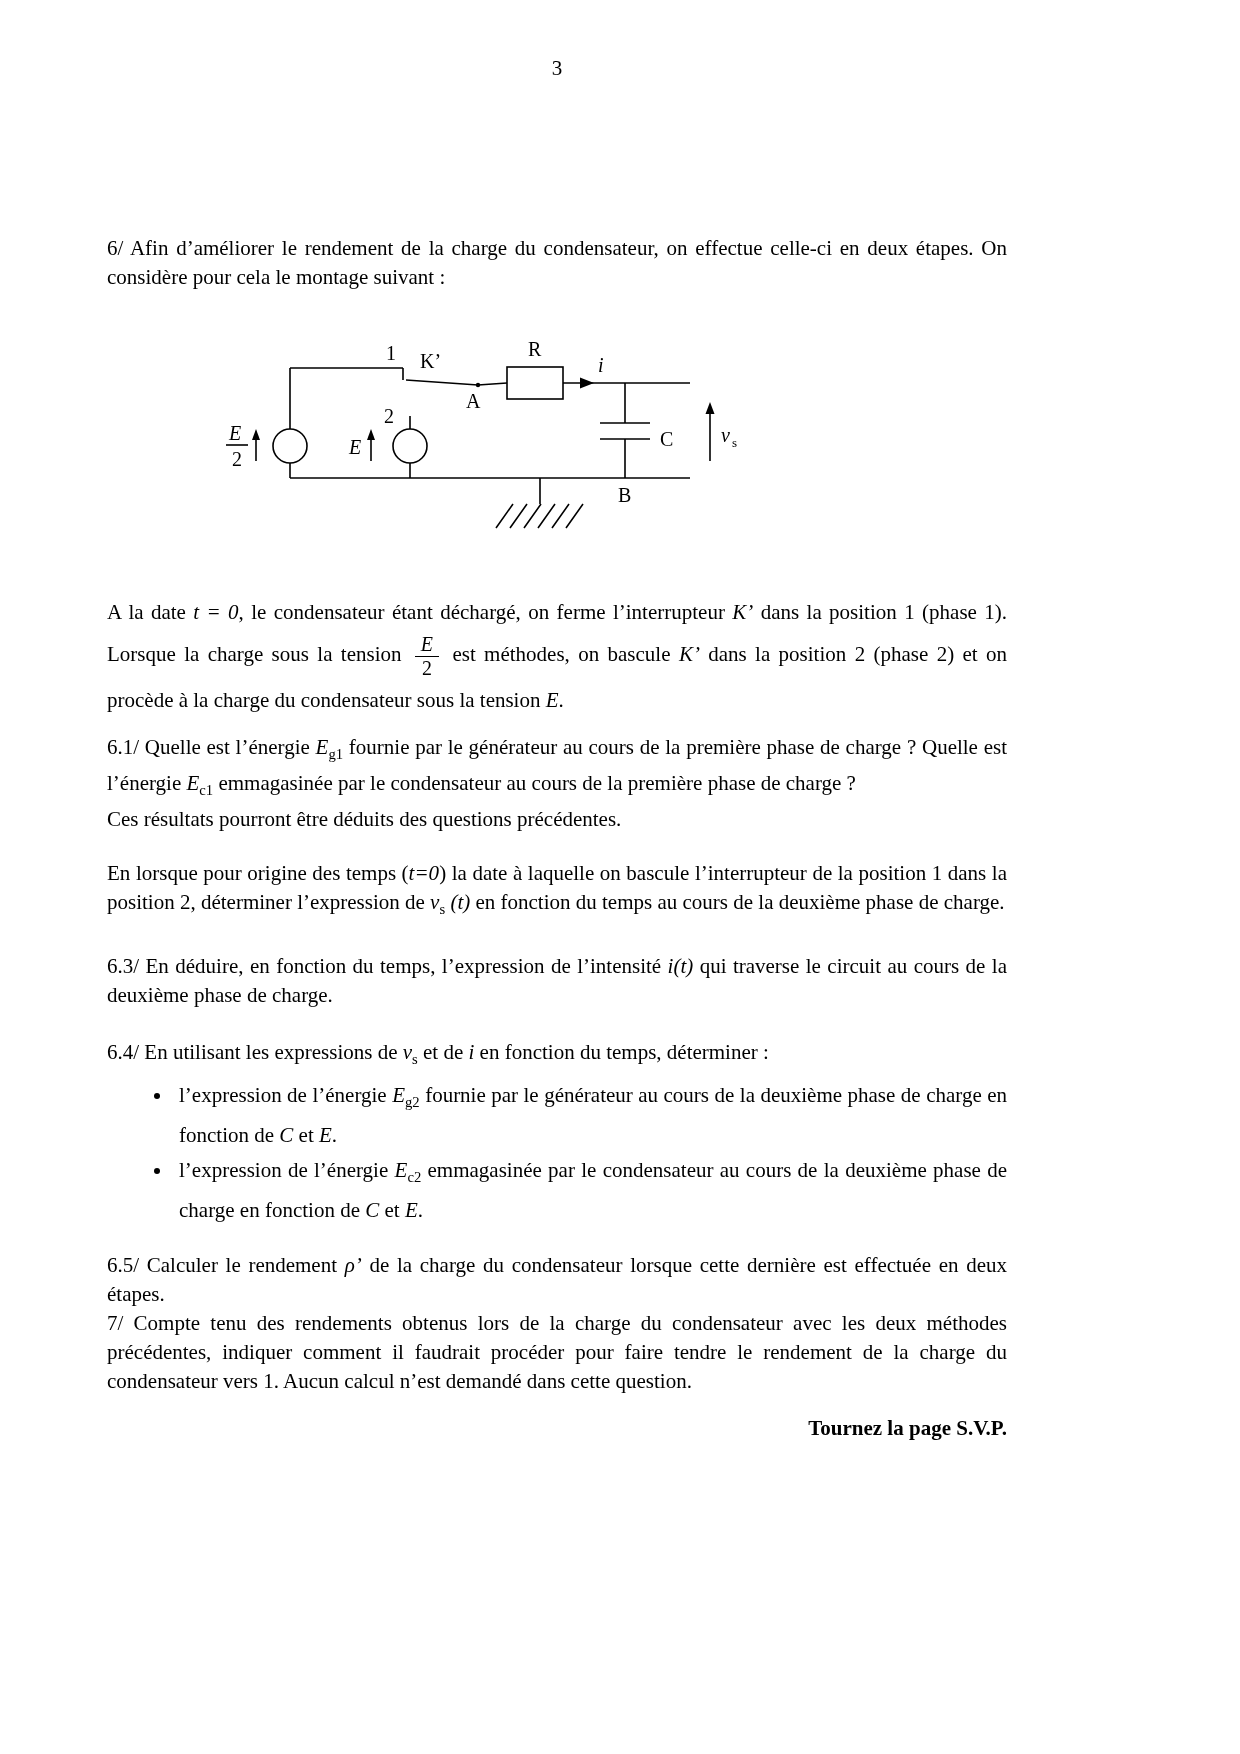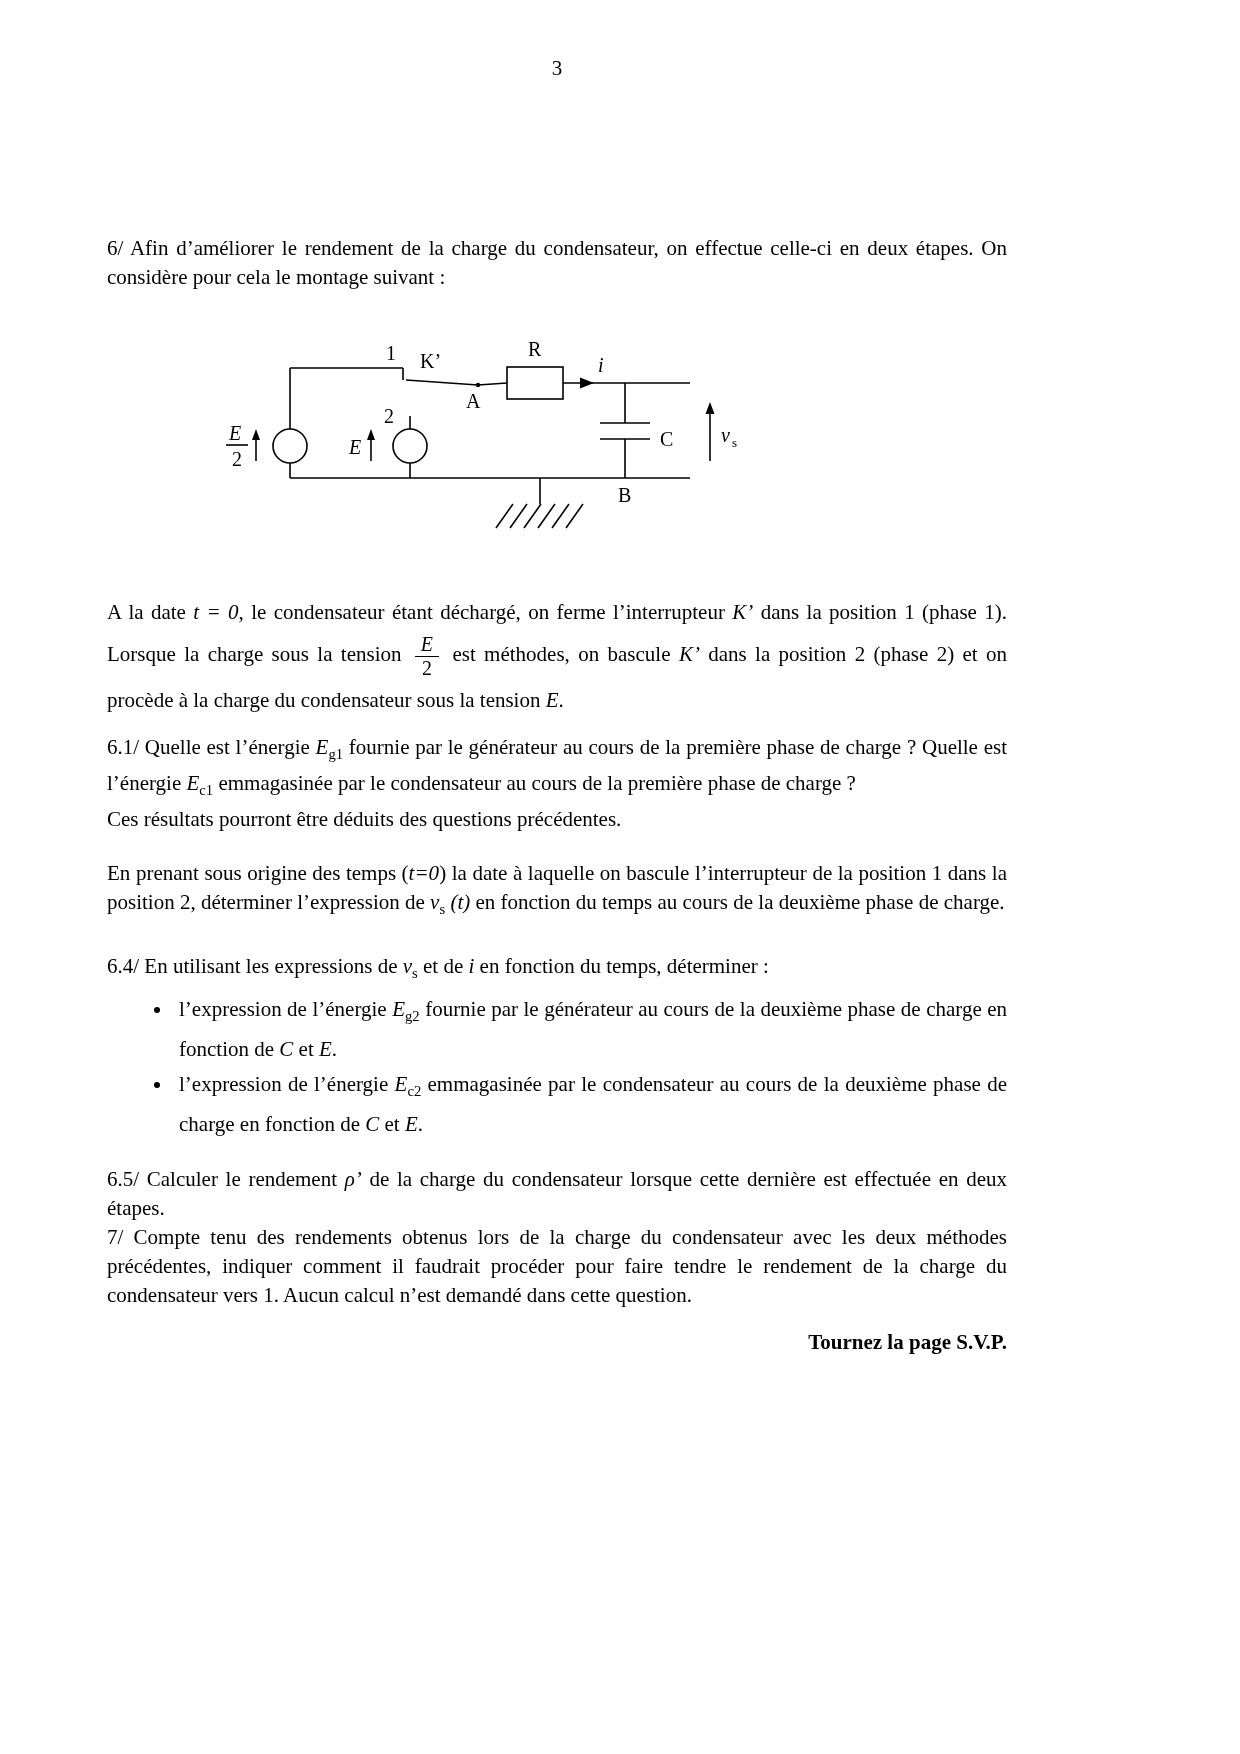--- a/index.html
+++ b/index.html
@@ -74,23 +74,24 @@
         <span class="fnum">E</span>
         <span class="fden">2</span>
       </span><span> est méthodes, on bascule </span><span class="seg-i">K’</span><span> dans la position 2 (phase 2) et on procède à la charge du condensateur sous la tension </span><span class="seg-i">E</span><span>.</span></p>
 
   <div style="margin-top:12px">
     <p class="para"><span>6.1/ Quelle est l’énergie </span><span class="seg-i">E</span><span class="seg-sub">g1</span><span> fournie par le générateur au cours de la première phase de charge ? Quelle est l’énergie </span><span class="seg-i">E</span><span class="seg-sub">c1</span><span> emmagasinée par le condensateur au cours de la première phase de charge ?</span></p>
     <p class="para"><span>Ces résultats pourront être déduits des questions précédentes.</span></p>
   </div>
 
   <div style="margin-top:25px">
-    <p class="para"><span>En prenant sous origine des temps (</span><span class="seg-i">t=0</span><span>) la date à laquelle on bascule l’interrupteur de la position 1 dans la position 2, déterminer l’expression de </span><span class="seg-i">v</span><span class="seg-sub">s</span><span class="seg-i"> (t)</span><span> en fonction du temps au cours de la deuxième phase de charge.</span></p>
+    <p class="para"><span>En lorsque pour origine des temps (</span><span class="seg-i">t=0</span><span>) la date à laquelle on bascule l’interrupteur de la position 1 dans la position 2, déterminer l’expression de </span><span class="seg-i">v</span><span class="seg-sub">s</span><span class="seg-i"> (t)</span><span> en fonction du temps au cours de la deuxième phase de charge.</span></p>
   </div>
 
+  <p class="para" style="margin-top:28px"><span>6.3/ En déduire, en fonction du temps, l’expression de l’intensité </span><span class="seg-i">i(t)</span><span> qui traverse le circuit au cours de la deuxième phase de charge.</span></p>
 
   <div style="margin-top:28px">
     <p class="para"><span>6.4/ En utilisant les expressions de </span><span class="seg-i">v</span><span class="seg-sub">s</span><span> et de </span><span class="seg-i">i</span><span> en fonction du temps, déterminer :</span></p>
     <ul class="bullets">
       <li><span>l’expression de l’énergie </span><span class="seg-i">E</span><span class="seg-sub">g2</span><span> fournie par le générateur au cours de la deuxième phase de charge en fonction de </span><span class="seg-i">C</span><span> et </span><span class="seg-i">E</span><span>.</span></li>
       <li><span>l’expression de l’énergie </span><span class="seg-i">E</span><span class="seg-sub">c2</span><span> emmagasinée par le condensateur au cours de la deuxième phase de charge en fonction de </span><span class="seg-i">C</span><span> et </span><span class="seg-i">E</span><span>.</span></li>
     </ul>
   </div>
 
   <p class="para" style="margin-top:24px"><span>6.5/ Calculer le rendement </span><span class="seg-i">ρ’</span><span> de la charge du condensateur lorsque cette dernière est effectuée en deux étapes.</span></p>

